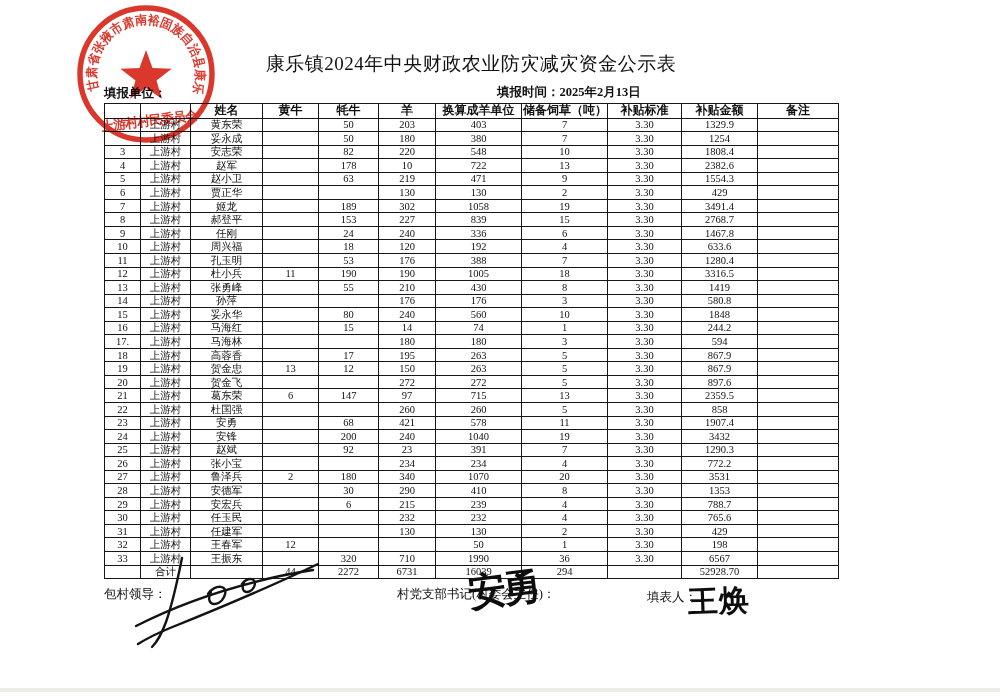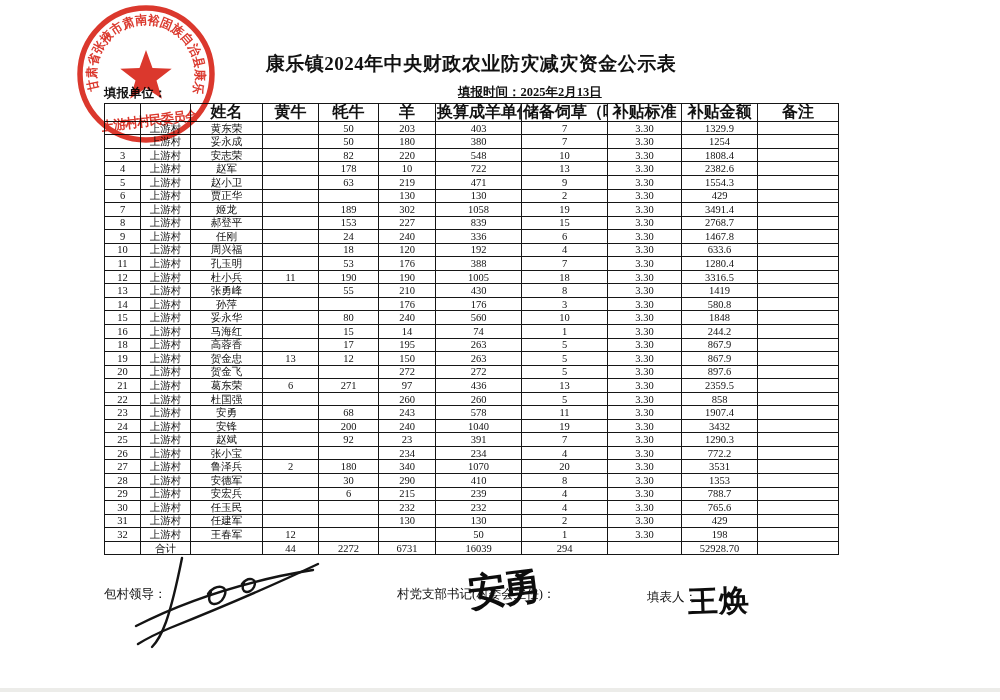--- a/index.html
+++ b/index.html
@@ -6,35 +6,35 @@
   html,body { background:#fff; }
   body {
     width:1000px; height:700px;
     font-family:"Liberation Serif","DejaVu Serif",serif;
     color:#111;
   }
   .page { position:relative; width:1000px; height:700px; background:#fff; overflow:hidden; }
 
   .title {
     position:absolute; left:104px; top:51px; width:734px;
-    text-align:center; font-size:19px; font-weight:bold; letter-spacing:.5px;
+    text-align:center; font-size:19px; font-weight:normal; letter-spacing:.5px;
   }
   .unit-label { position:absolute; left:104px; top:85px; font-size:12.5px; font-weight:bold; }
-  .date-label { position:absolute; left:458px; top:84px; font-size:12.5px; font-weight:bold;text-decoration:underline; }
+  .date-label { position:absolute; left:497px; top:84px; font-size:12.5px; font-weight:bold; }
 
   table.maintable {
     position:absolute; left:104px; top:103px; width:734px;
     border-collapse:collapse; table-layout:fixed; background:transparent;
   }
   .maintable th, .maintable td {
     border:1px solid #161616; height:13.55px; padding:0 1px;
     text-align:center; font-size:10.5px; line-height:1.05;
     white-space:nowrap; overflow:hidden; font-weight:normal;
   }
-  .maintable th { font-weight:bold; font-size:16px; height:14.5px; }
+  .maintable th { font-weight:bold; font-size:12px; height:14.5px; }
   .maintable { border:1.5px solid #111; }
 
   .f-label { position:absolute; font-size:12.5px; font-weight:normal; }
   .f-leader    { left:104px; top:586px; }
   .f-secretary { left:351px; top:586px;margin-left:46px; }
   .f-preparer  { left:647px; top:589px;text-align:center; }
 
   .sig-text {
     position:absolute; font-weight:bold; color:#0d0d0d;
     font-family:"Liberation Serif","DejaVu Serif",serif;
@@ -289,20 +289,33 @@
           <td></td>
           <td>15</td>
           <td>14</td>
           <td>74</td>
           <td>1</td>
           <td>3.30</td>
           <td>244.2</td>
           <td></td>
         </tr>
         <tr>
+          <td>17.</td>
+          <td>上游村</td>
+          <td>马海林</td>
+          <td></td>
+          <td></td>
+          <td>180</td>
+          <td>180</td>
+          <td>3</td>
+          <td>3.30</td>
+          <td>594</td>
+          <td></td>
+        </tr>
+        <tr>
           <td>18</td>
           <td>上游村</td>
           <td>高蓉香</td>
           <td></td>
           <td>17</td>
           <td>195</td>
           <td>263</td>
           <td>5</td>
           <td>3.30</td>
           <td>867.9</td>
@@ -332,23 +345,23 @@
           <td>5</td>
           <td>3.30</td>
           <td>897.6</td>
           <td></td>
         </tr>
         <tr>
           <td>21</td>
           <td>上游村</td>
           <td>葛东荣</td>
           <td>6</td>
-          <td>271</td>
+          <td>147</td>
           <td>97</td>
-          <td>436</td>
+          <td>715</td>
           <td>13</td>
           <td>3.30</td>
           <td>2359.5</td>
           <td></td>
         </tr>
         <tr>
           <td>22</td>
           <td>上游村</td>
           <td>杜国强</td>
           <td></td>
@@ -359,21 +372,21 @@
           <td>3.30</td>
           <td>858</td>
           <td></td>
         </tr>
         <tr>
           <td>23</td>
           <td>上游村</td>
           <td>安勇</td>
           <td></td>
           <td>68</td>
-          <td>243</td>
+          <td>421</td>
           <td>578</td>
           <td>11</td>
           <td>3.30</td>
           <td>1907.4</td>
           <td></td>
         </tr>
         <tr>
           <td>24</td>
           <td>上游村</td>
           <td>安锋</td>
@@ -481,20 +494,33 @@
           <td>32</td>
           <td>上游村</td>
           <td>王春军</td>
           <td>12</td>
           <td></td>
           <td></td>
           <td>50</td>
           <td>1</td>
           <td>3.30</td>
           <td>198</td>
+          <td></td>
+        </tr>
+        <tr>
+          <td>33</td>
+          <td>上游村</td>
+          <td>王振东</td>
+          <td></td>
+          <td>320</td>
+          <td>710</td>
+          <td>1990</td>
+          <td>36</td>
+          <td>3.30</td>
+          <td>6567</td>
           <td></td>
         </tr>
         <tr>
           <td></td>
           <td>合计</td>
           <td></td>
           <td>44</td>
           <td>2272</td>
           <td>6731</td>
           <td>16039</td>

